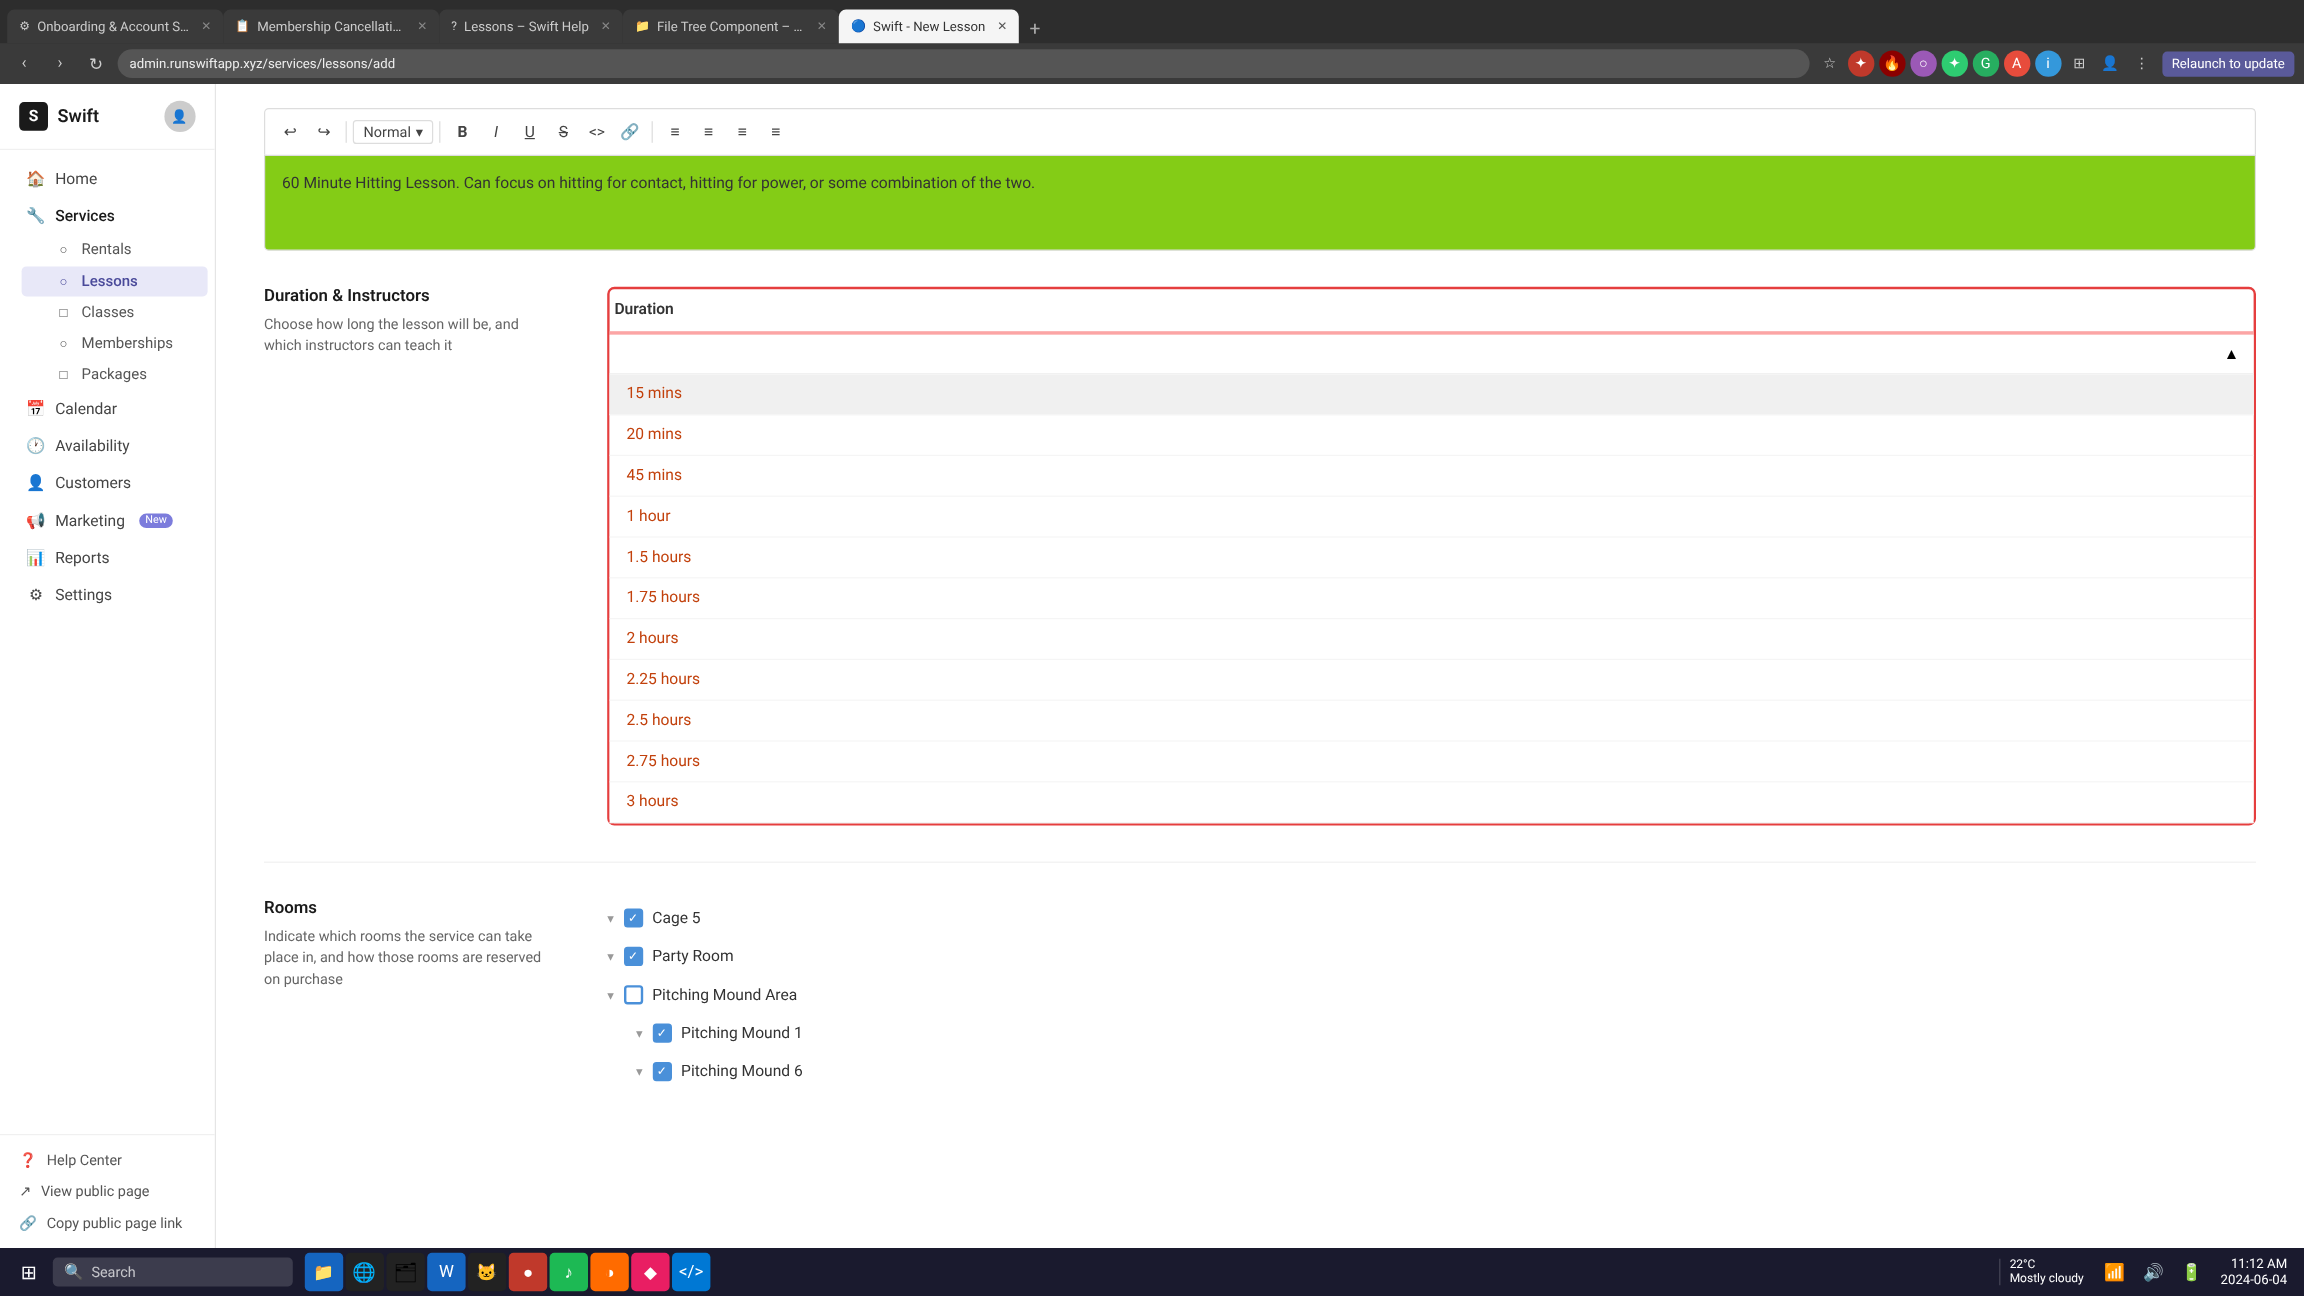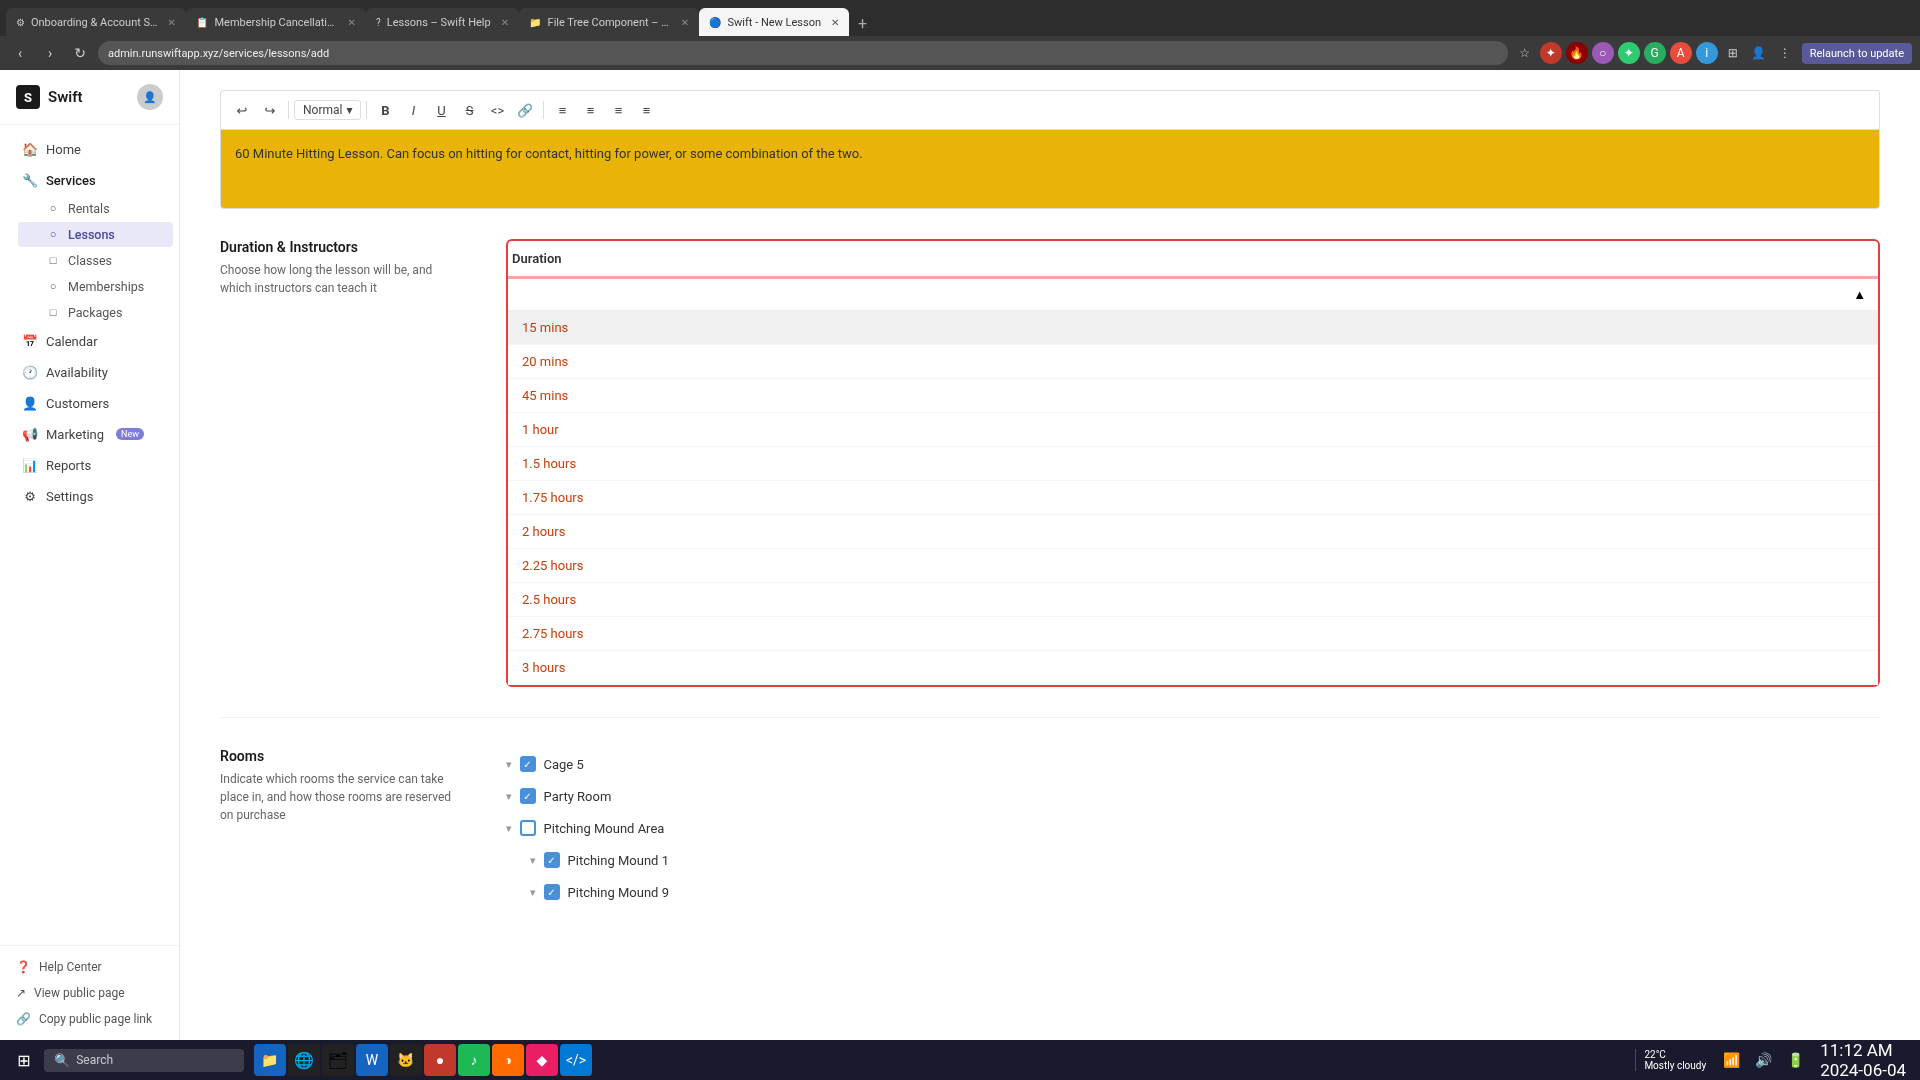--- a/index.html
+++ b/index.html
@@ -42,21 +42,21 @@
     .sidebar-footer-item { display: flex; align-items: center; padding: 6px 16px; gap: 8px; cursor: pointer; color: #555; font-size: 12px; }
 
     
     .main-content { flex: 1; background: white; overflow-y: auto; padding: 20px 40px; position: relative; }
 
     
     .editor-toolbar { display: flex; align-items: center; gap: 2px; padding: 6px 8px; border: 1px solid #ddd; border-bottom: none; border-radius: 4px 4px 0 0; background: white; }
     .toolbar-btn { display: flex; align-items: center; justify-content: center; width: 26px; height: 26px; border-radius: 3px; cursor: pointer; color: #444; font-size: 13px; }
     .toolbar-separator { width: 1px; height: 18px; background: #ddd; margin: 0 3px; }
     .style-dropdown { display: flex; align-items: center; gap: 4px; padding: 2px 8px; border: 1px solid #ddd; border-radius: 3px; cursor: pointer; font-size: 12px; color: #444; }
-    .editor-body { border: 1px solid #ddd; border-radius: 0 0 4px 4px; background: #eab308; padding: 14px; min-height: 80px; color: #333; font-size: 13px; line-height: 1.6; margin-bottom: 30px; }
+    .editor-body { border: 1px solid #ddd; border-radius: 0 0 4px 4px; background: #84cc16; padding: 14px; min-height: 80px; color: #333; font-size: 13px; line-height: 1.6; margin-bottom: 30px; }
 
     
     .section-row { display: flex; gap: 46px; margin-bottom: 30px; border-bottom: 1px solid #f0f0f0; padding-bottom: 30px; }
     .section-label { width: 240px; flex-shrink: 0; }
     .section-label h3 { font-size: 14px; font-weight: 600; color: #1a1a1a; margin-bottom: 6px; }
     .section-label p { font-size: 12px; color: #666; line-height: 1.5; }
     .section-content { flex: 1; }
 
     
     .duration-container { border: 2px solid #e53e3e; border-radius: 6px; background: white; }
@@ -77,21 +77,21 @@
     .room-label { font-size: 13px; color: #333; }
     .room-indent { padding-left: 24px; }
 
     
     .taskbar { height: 40px; background: #1a1a2e; display: flex; align-items: center; padding: 0 8px; gap: 4px; flex-shrink: 0; }
     .taskbar-start { width: 32px; height: 32px; display: flex; align-items: center; justify-content: center; color: white; font-size: 16px; }
     .taskbar-search { background: rgba(255,255,255,0.15); border-radius: 4px; display: flex; align-items: center; padding: 4px 10px; gap: 6px; width: 200px; }
     .taskbar-search-text { color: rgba(255,255,255,0.7); font-size: 12px; }
     .taskbar-icons { display: flex; align-items: center; gap: 4px; margin-left: auto; }
     .taskbar-icon { width: 28px; height: 28px; display: flex; align-items: center; justify-content: center; color: white; font-size: 14px; cursor: pointer; }
-    .taskbar-clock { display: flex; flex-direction: column; align-items: flex-start; color: white; font-size: 17px; padding: 0 6px; }
+    .taskbar-clock { display: flex; flex-direction: column; align-items: flex-end; color: white; font-size: 11px; padding: 0 6px; }
     .taskbar-app-icons { display: flex; align-items: center; gap: 2px; margin-left: 6px; }
     .taskbar-app-icon { width: 32px; height: 32px; display: flex; align-items: center; justify-content: center; border-radius: 4px; cursor: pointer; }
     .weather-widget { display: flex; flex-direction: column; align-items: flex-start; color: white; font-size: 10px; padding: 0 8px; border-left: 1px solid rgba(255,255,255,0.2); }
   </style>
 </head>
 <body>
 
 <div class="browser-chrome">
   <div class="browser-tabs">
     <div class="browser-tab">
@@ -317,21 +317,21 @@
             <span class="room-checkbox-check">✓</span>
           </div>
           <span class="room-label">Pitching Mound 1</span>
         </div>
 
         <div class="room-item room-indent">
           <span class="room-chevron">▾</span>
           <div class="room-checkbox checked">
             <span class="room-checkbox-check">✓</span>
           </div>
-          <span class="room-label">Pitching Mound 9</span>
+          <span class="room-label">Pitching Mound 6</span>
         </div>
       </div>
     </div>
   </div>
 </div>
 
 <div class="taskbar">
   <div class="taskbar-start">⊞</div>
   <div class="taskbar-search">
     <span>🔍</span>

